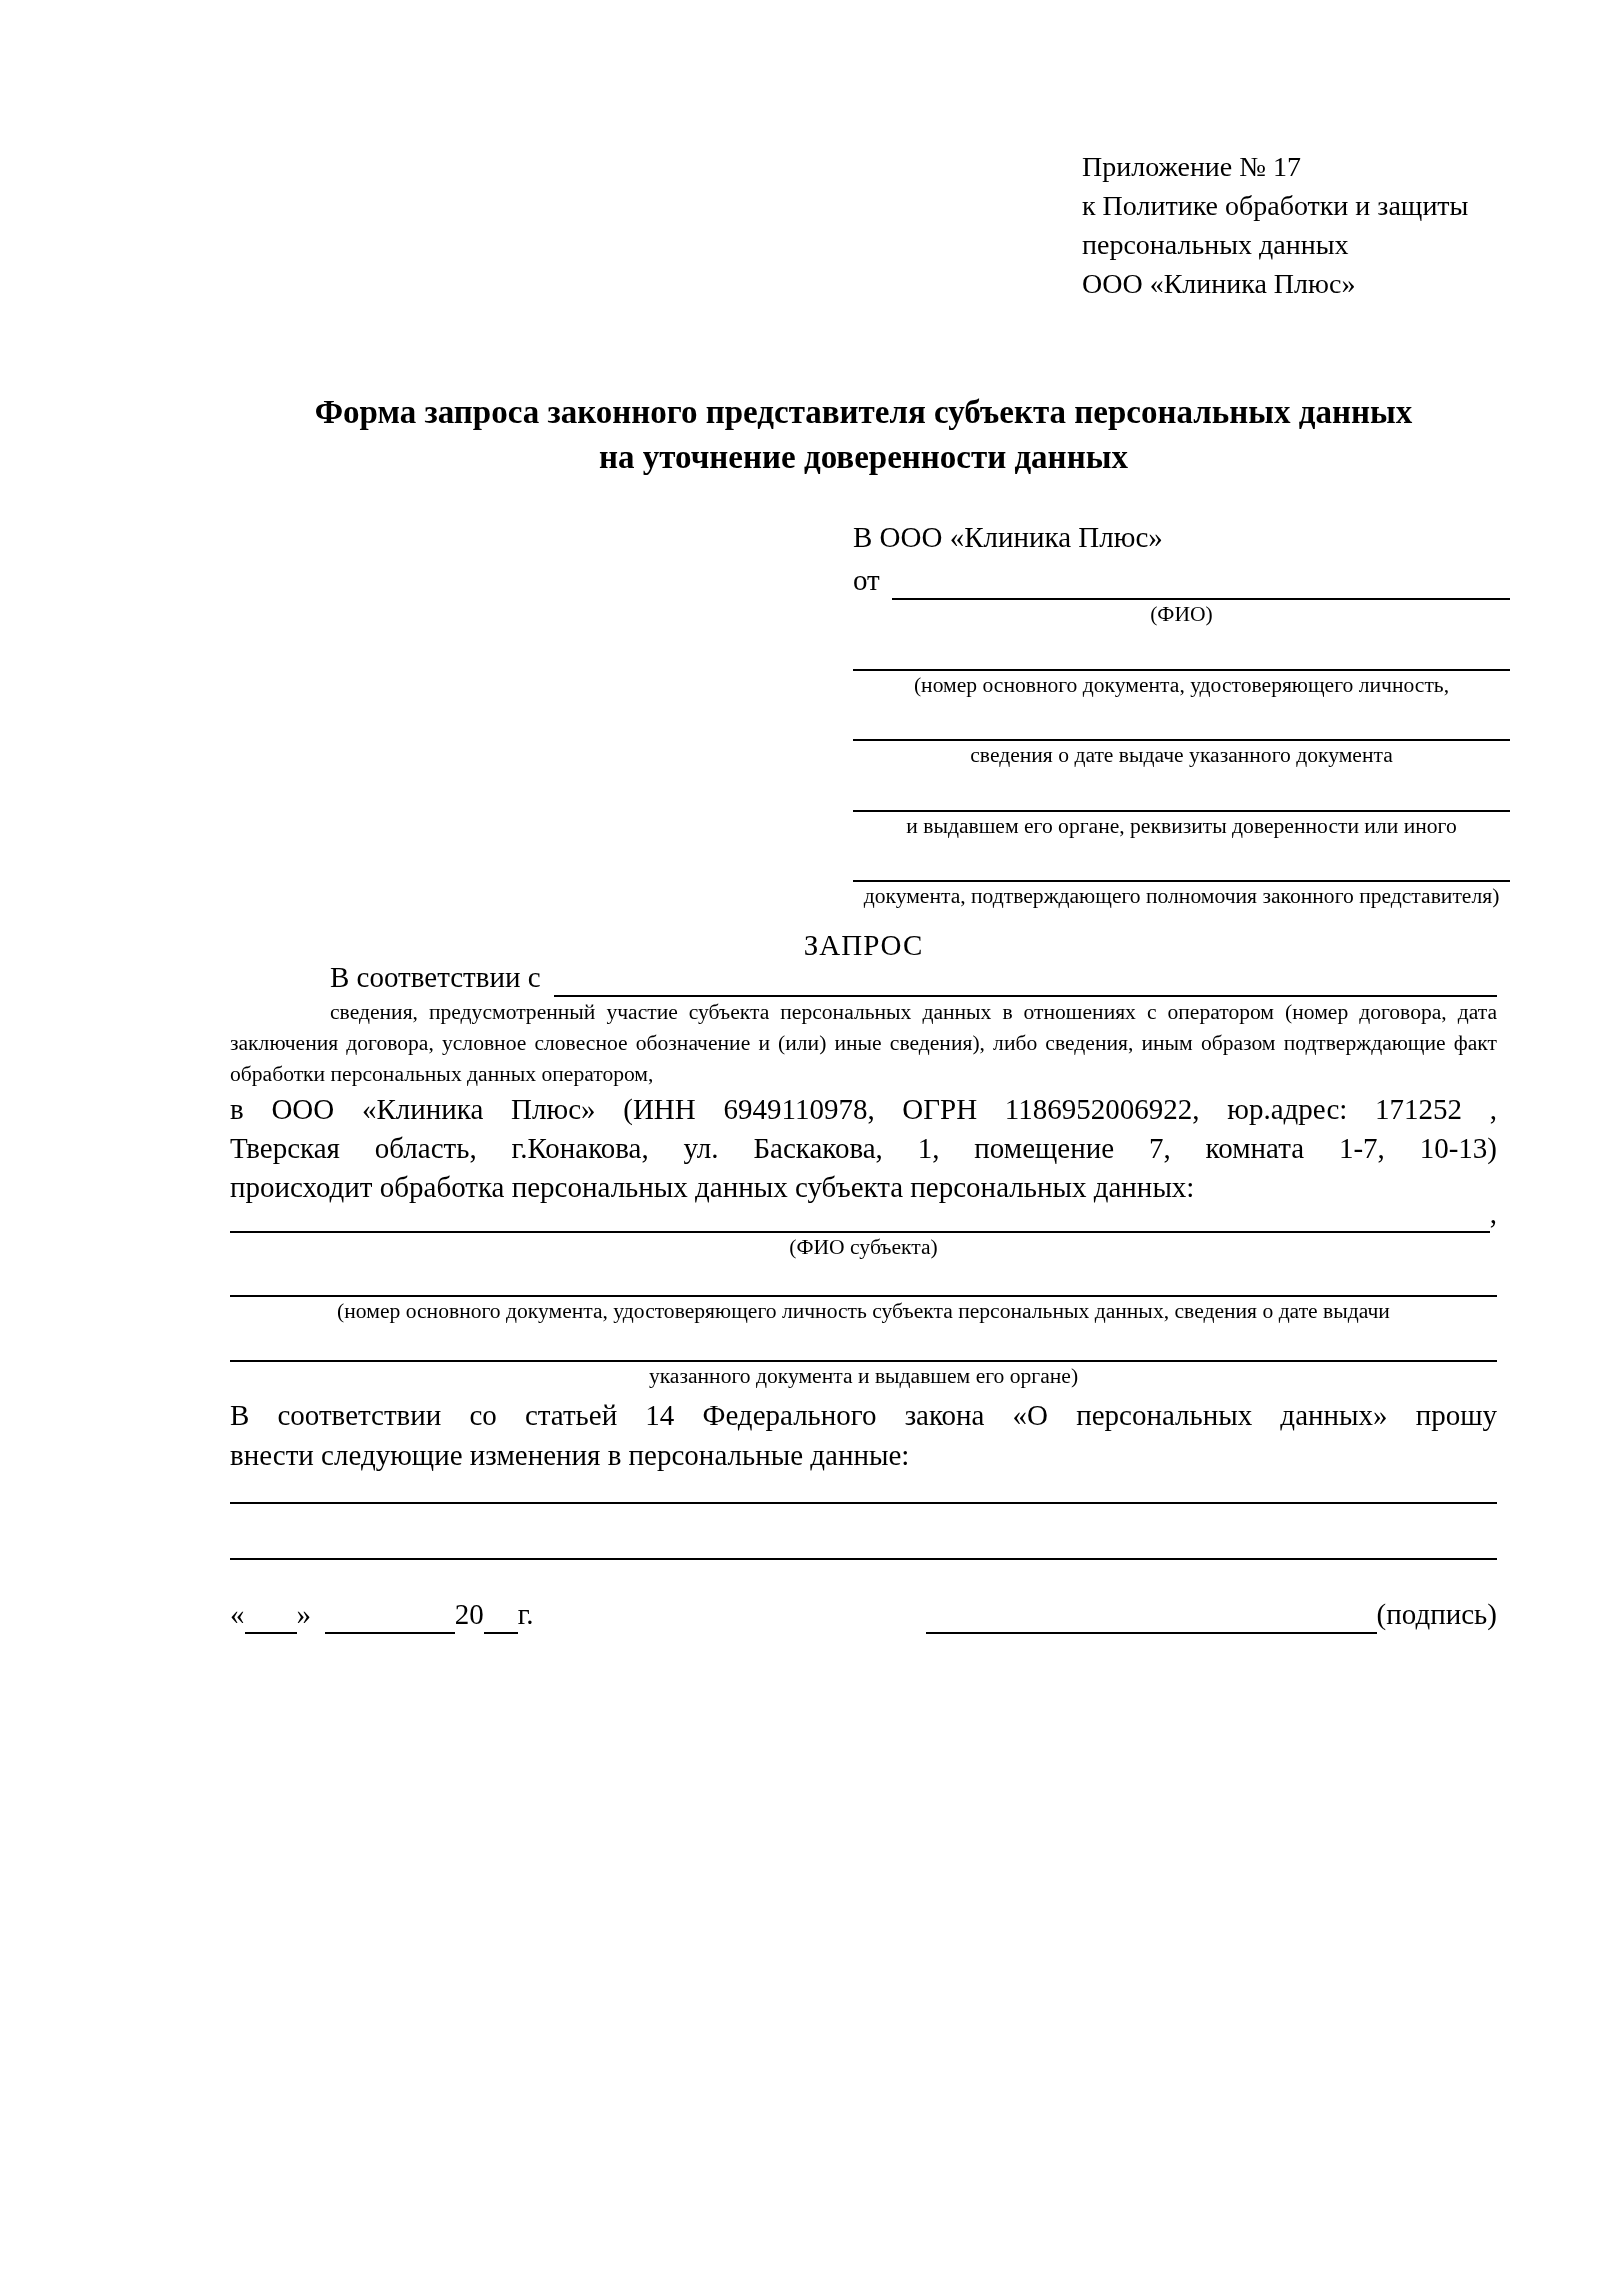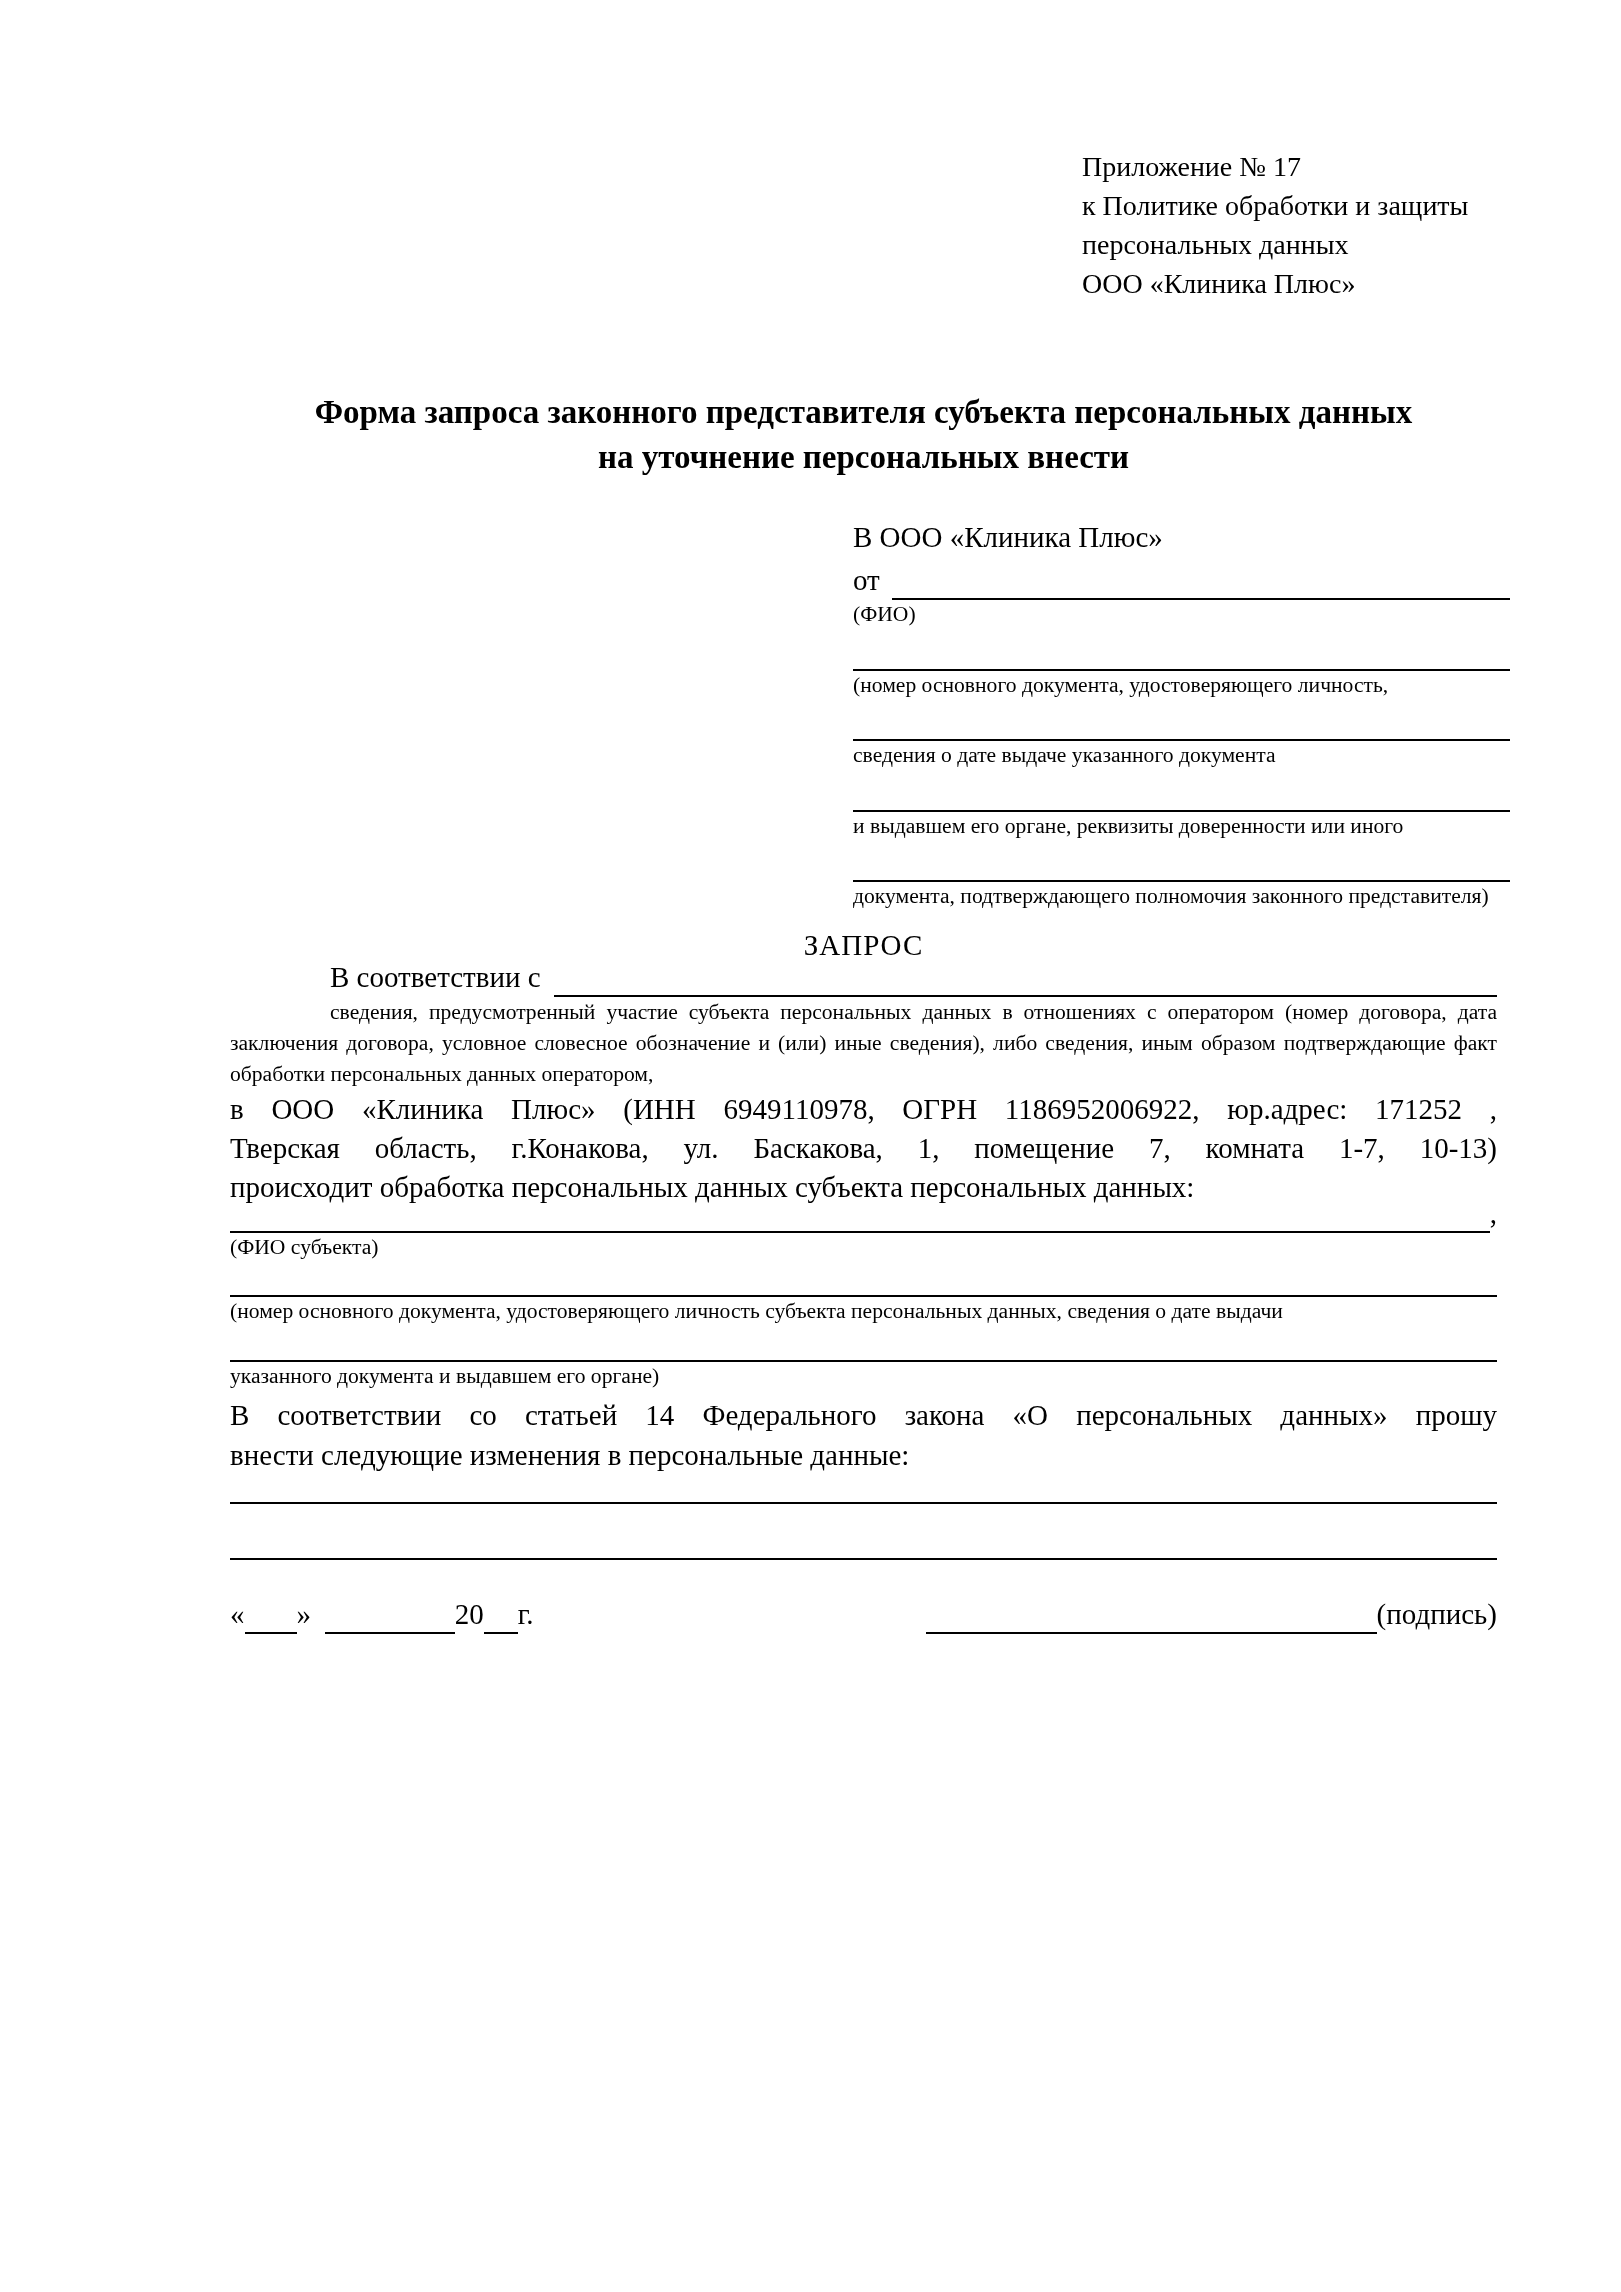--- a/index.html
+++ b/index.html
@@ -22,21 +22,21 @@
     font-size:33px; line-height:45px;
   }
   .addressee {
     position:absolute; left:853px; top:518px; width:657px;
     font-size:29px; line-height:39px;
   }
   .from-row { display:flex; align-items:flex-end; height:43px; }
   .from-row .fill-line { flex:1; margin-left:11.8px; }
   .fill-line { border-bottom:2.9px solid #000; }
   .cap {
-    font-size:21.6px; line-height:25.5px; text-align:left; padding-top:2px;
+    font-size:21.6px; line-height:25.5px; text-align:center; padding-top:2px;
   }
   .blank-group .blank { height:41px; border-bottom:2.9px solid #000; }
   .main {
     position:absolute; left:230px; top:929px; width:1267px;
     font-size:29px; line-height:39px;
   }
   .request-heading { text-align:center; font-size:29px; line-height:33px; letter-spacing:1px; }
   .intro-row { display:flex; align-items:flex-end; height:35px; padding-left:100px; }
   .intro-row .fill-line { flex:1; margin-left:13.7px; }
   .small-par { font-size:21.6px; line-height:31px; }
@@ -73,21 +73,21 @@
 
   <div class="annex-note">
     <div>Приложение № 17</div>
     <div>к Политике обработки и защиты</div>
     <div>персональных данных</div>
     <div>ООО «Клиника Плюс»</div>
   </div>
 
   <div class="doc-title">
     <div>Форма запроса законного представителя субъекта персональных данных</div>
-    <div>на уточнение персональных внести</div>
+    <div>на уточнение доверенности данных</div>
   </div>
 
   <div class="addressee">
     <div>В ООО «Клиника Плюс»</div>
     <div class="from-row">
       <span>от</span>
       <span class="fill-line"></span>
     </div>
     <div class="cap">(ФИО)</div>
 

